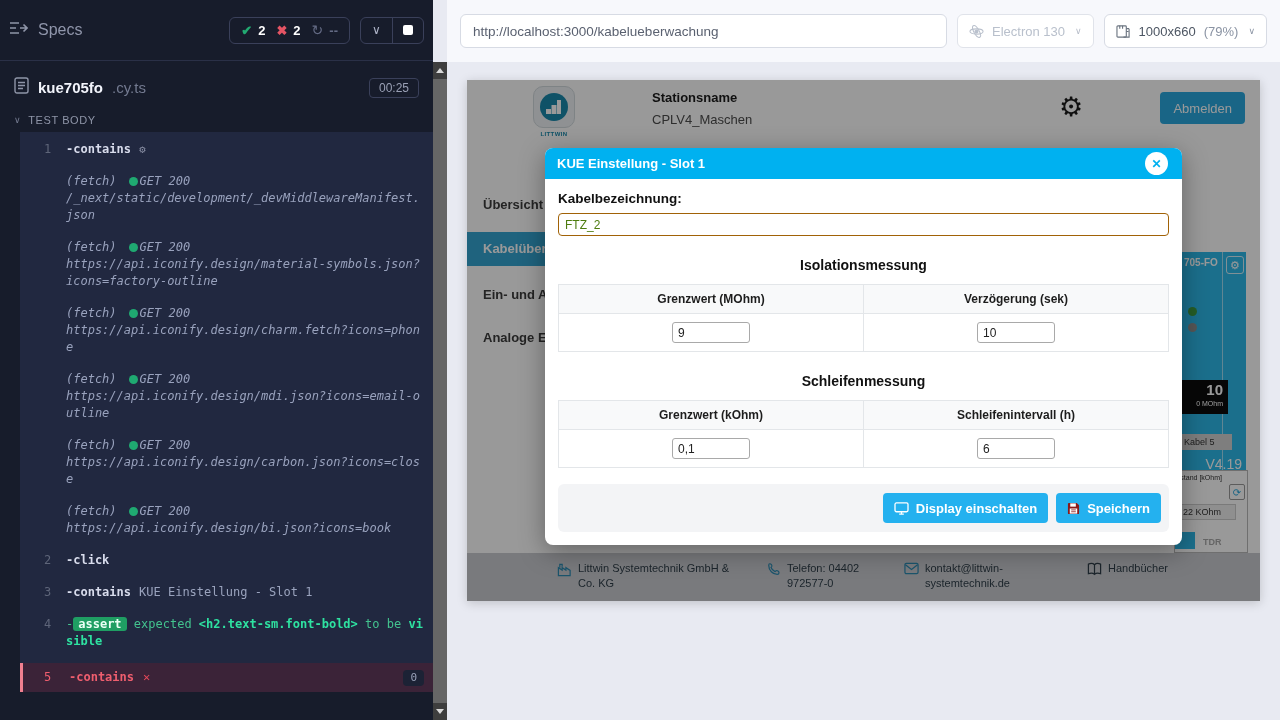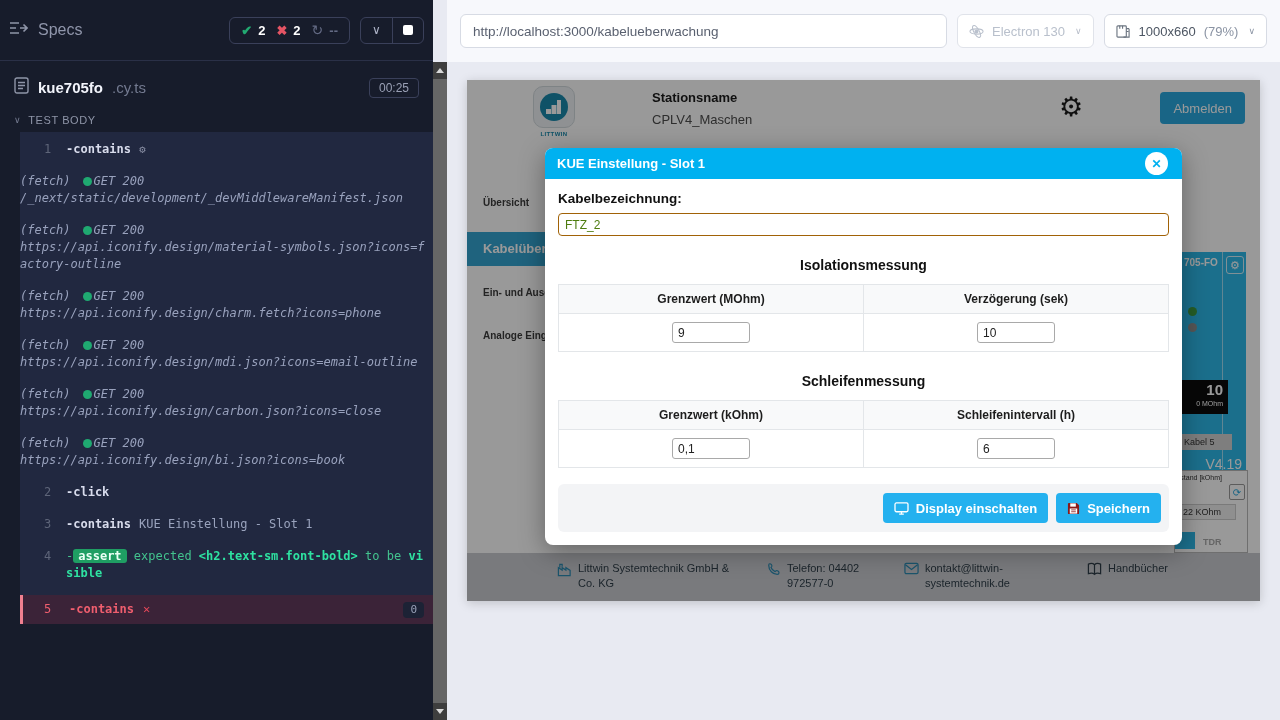--- a/index.html
+++ b/index.html
@@ -32,21 +32,21 @@
   .section-row { display:flex; align-items:center; gap:7px; padding:6px 14px; color:#8f95a8; font-size:11px; letter-spacing:.6px; }
   .sec-chev { font-size:9px; color:#767c92; }
 
   .cmd-panel { margin-left:20px; background:#212840; padding:6px 0 0; }
   .crow { display:flex; padding:3px 8px 3px 0; font-family:"DejaVu Sans Mono", monospace; font-size:12px; line-height:17px; }
   .crow.numbered { margin-top:9px; }
   .cnum { width:46px; flex:none; padding-left:24px; color:#5e6579; font-size:12px; }
   .cbody { flex:1; color:#d2d7e6; word-break:break-all; }
   .cmd-name { font-weight:bold; color:#d8dcec; }
   .row-gear { color:#8b91a6; font-size:11px; margin-left:8px; font-style:normal; }
-  .fetch-group { margin:9px 0;flex-direction:column; }
+  .fetch-group { margin:9px 0; }
   .fetch-line { color:#99a2bd; font-style:italic; }
   .dot { display:inline-block; width:9px; height:9px; border-radius:50%; background:#1fa971; margin:0 2px 0 12px; vertical-align:-1px; }
   .cmd-arg { color:#9aa3bd; margin-left:8px; }
   .assert-chip { background:#1f9e63; color:#eafff5; font-weight:bold; padding:0 5px; border-radius:3px; }
   .assert-text { color:#43c38e; }
   .assert-bold { color:#2ee2a1; font-weight:bold; }
   .crow.fail-row { background:#3b2338; border-left:3px solid #f08090; position:relative; margin-top:10px; padding-top:6px; padding-bottom:6px; }
   .fail-row .cnum { padding-left:21px; color:#ef5e6e; }
   .fail-name { font-weight:bold; color:#ef5e6e; }
   .fail-mark { color:#e8485a; margin-left:9px; }
@@ -75,21 +75,21 @@
   .dim-overlay { position:absolute; inset:0; background:rgba(0,0,0,.40); z-index:30; }
 
   
   .logo-tile { position:absolute; left:66px; top:6px; width:42px; height:42px; border-radius:10px; background:#eef2f5; border:1px solid #d3dade; display:flex; align-items:center; justify-content:center; }
   .logo-caption { position:absolute; left:62px; top:51px; width:50px; text-align:center; font-size:6px; font-weight:bold; color:#1989ac; letter-spacing:.4px; }
   .station-label { position:absolute; left:185px; top:10px; font-weight:bold; font-size:13px; color:#1b1b1b; }
   .station-value { position:absolute; left:185px; top:32px; font-size:13px; color:#4d4d4d; }
   .app-gear { position:absolute; left:592px; top:11px; font-size:27px; color:#1c1c1c; cursor:pointer; }
   .logout-btn { position:absolute; right:15px; top:12px; height:32px; padding:0 13px; background:#2aa9e0; color:#fff; font-size:13px; border-radius:4px; display:flex; align-items:center; cursor:pointer; }
 
-  .app-side-item { position:absolute; left:16px; font-weight:bold; font-size:10px; color:#3c3c3c; white-space:nowrap; cursor:pointer; }
+  .app-side-item { position:absolute; left:16px; font-weight:bold; font-size:13px; color:#3c3c3c; white-space:nowrap; cursor:pointer; }
   .app-side-active { position:absolute; left:0; top:152px; height:34px; line-height:34px; padding-left:16px; min-width:116px; background:#35a5d2; color:#fff; font-weight:bold; font-size:13px; white-space:nowrap; cursor:pointer; }
 
   .stub { position:absolute; top:437px; width:95px; }
   .stub .b1 { width:56px; height:9px; background:#35809c; margin-left:2px; }
   .stub .b2 { width:92px; height:11px; background:#2b9fcd; margin-top:3px; }
 
   .slot-card { position:absolute; left:713px; top:172px; width:66px; height:364px; background:#2eb9e9; }
   .sc-title { position:absolute; left:4px; top:5px; color:#fff; font-weight:bold; font-size:10px; }
   .sc-vline { position:absolute; left:42px; top:0; width:1px; height:100%; background:rgba(255,255,255,.55); }
   .sc-gear { position:absolute; right:2px; top:4px; width:18px; height:18px; border:1px solid rgba(255,255,255,.8); border-radius:3px; color:#fff; font-size:11px; display:flex; align-items:center; justify-content:center; cursor:pointer; }

